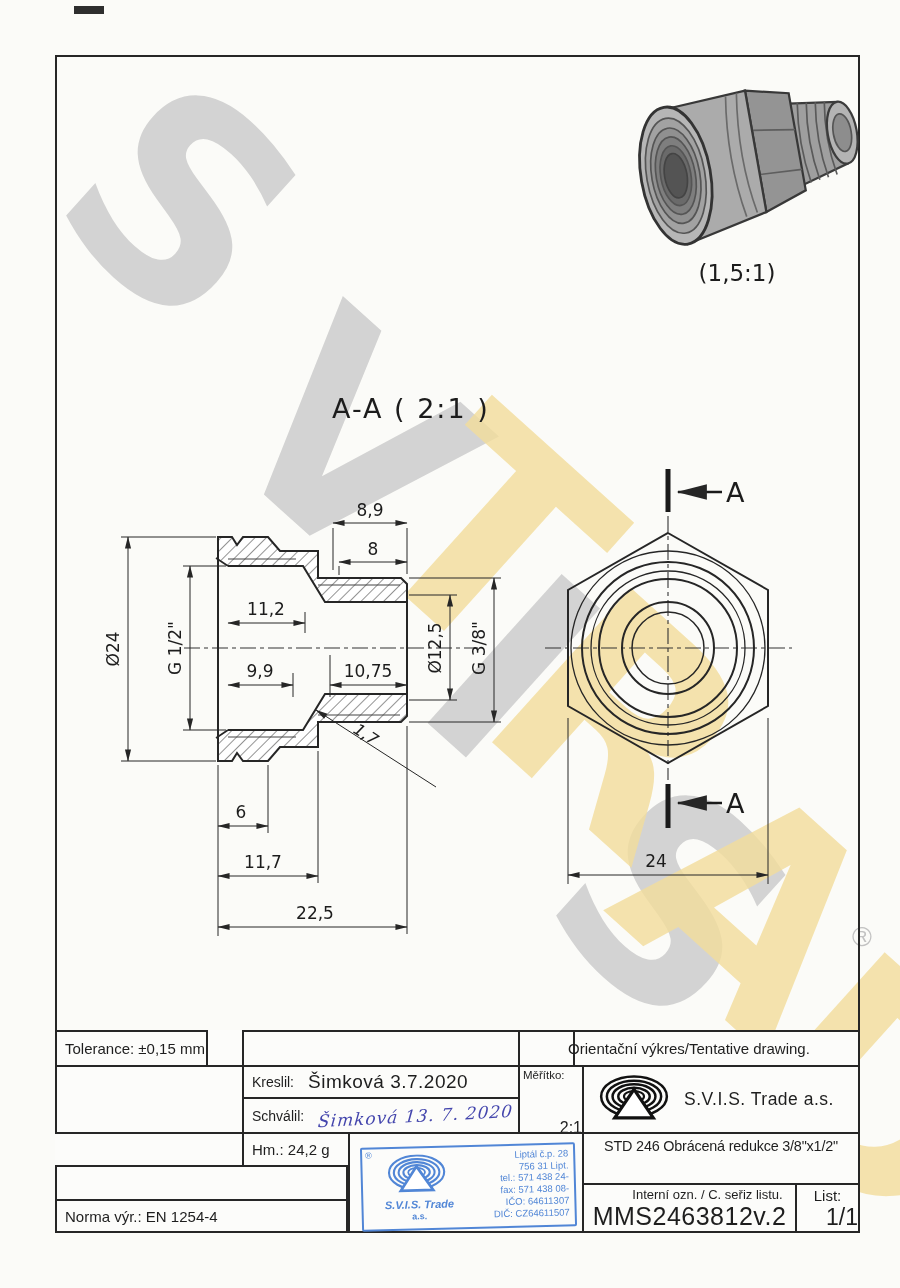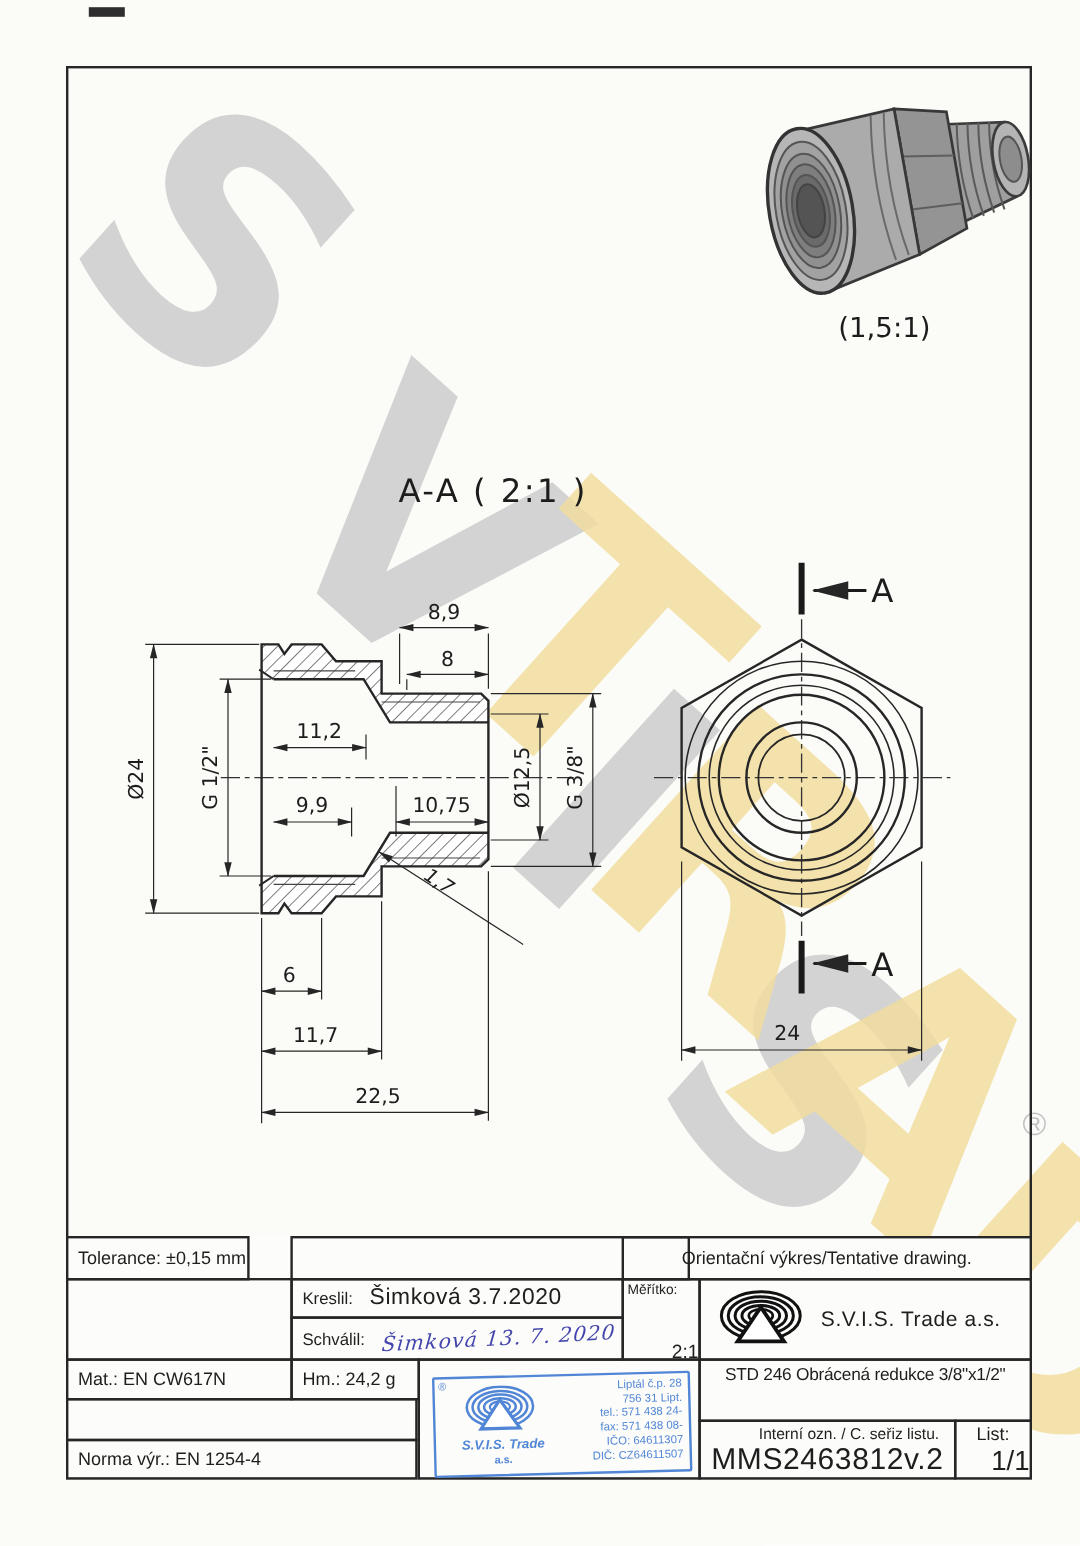--- a/index.html
+++ b/index.html
@@ -202,21 +202,20 @@
           <ellipse cx="50" cy="30" rx="38" ry="22" stroke-width="3.5"></ellipse>
           <ellipse cx="50" cy="30" rx="30" ry="17" stroke-width="3.5"></ellipse>
           <ellipse cx="50" cy="30" rx="22" ry="12" stroke-width="3.5"></ellipse>
           <ellipse cx="50" cy="30" rx="14" ry="7.5" stroke-width="3"></ellipse>
         </g>
         <polygon points="50,20 77,60 23,60" fill="#ffffff" stroke="#111" stroke-width="4.5"></polygon>
       </svg>
       <span class="company-name">S.V.I.S. Trade a.s.</span>
     </div>
 
-    <div class="tb pad" style="left:0;top:102px;width:189px;height:35px;">Mat.: EN CW617N</div>
     <div class="tb pad" style="left:187px;top:102px;width:108px;height:35px;">Hm.: 24,2 g</div>
     <div class="tb" style="left:0;top:135px;width:293px;height:36px;"></div>
     <div class="tb pad" style="left:0;top:169px;width:293px;height:34px;">Norma výr.: EN 1254-4</div>
 
     <div class="tb" style="left:293px;top:102px;width:236px;height:101px;">
       <div class="stamp">
         <span class="stamp-reg">®</span>
         <svg class="stamp-logo" width="80" height="42" viewBox="0 0 100 70">
           <g fill="none" stroke="#5186d6">
             <ellipse cx="50" cy="30" rx="46" ry="28" stroke-width="3.5"></ellipse>

